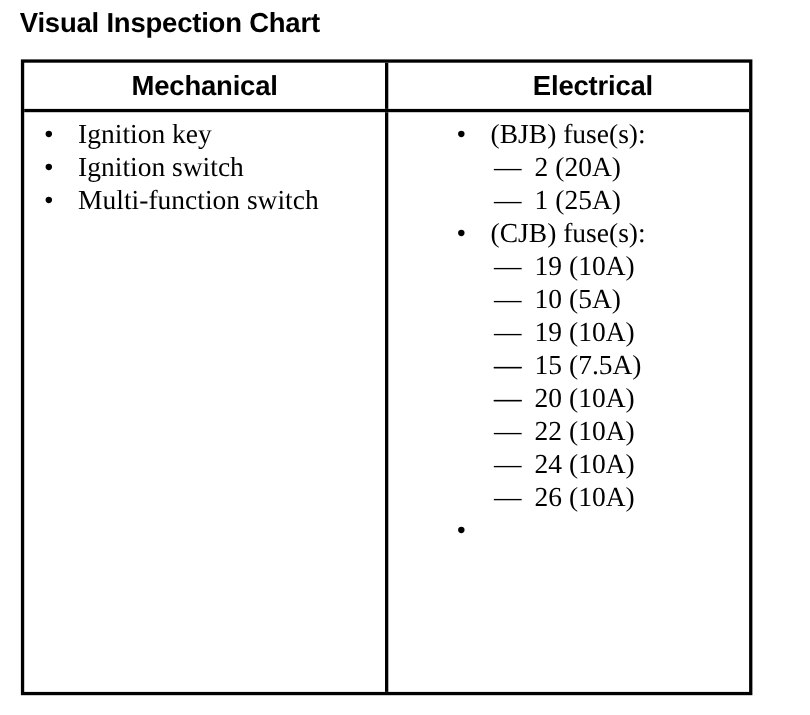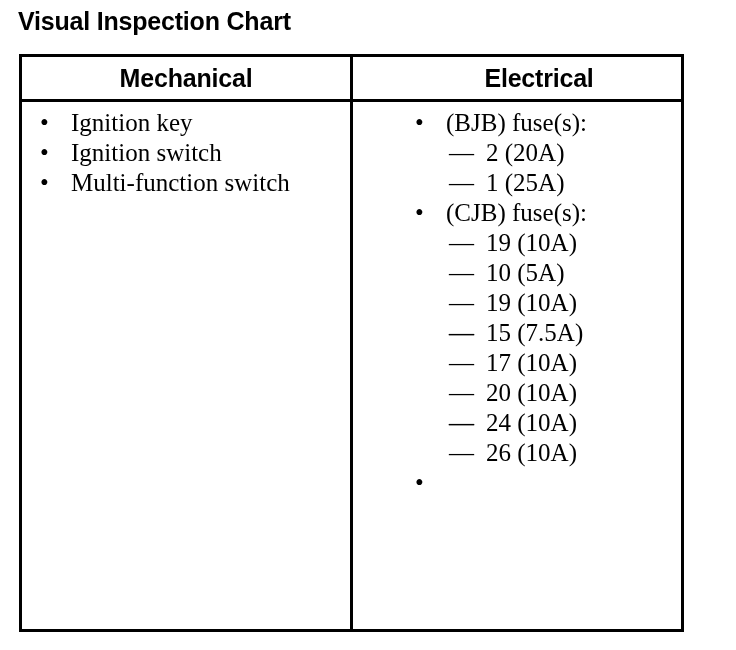--- a/index.html
+++ b/index.html
@@ -207,28 +207,28 @@
                 </li>
                 <li class="dash-item">
                   <span class="dash-mark">—</span>
                 </li>
                 <li class="dash-item">
                   <span class="dash-mark">—</span>
                   <span>15 (7.5A)</span>
                 </li>
                 <li class="dash-item">
                   <span class="dash-mark">—</span>
-                  <span>17 (10A)</span>
                 </li>
                 <li class="dash-item">
                   <span class="dash-mark">—</span>
                   <span>20 (10A)</span>
                 </li>
                 <li class="dash-item">
                   <span class="dash-mark">—</span>
+                  <span>22 (10A)</span>
                 </li>
                 <li class="dash-item">
                   <span class="dash-mark">—</span>
                   <span>24 (10A)</span>
                 </li>
                 <li class="dash-item">
                   <span class="dash-mark">—</span>
                   <span>26 (10A)</span>
                 </li>
               </ul>

